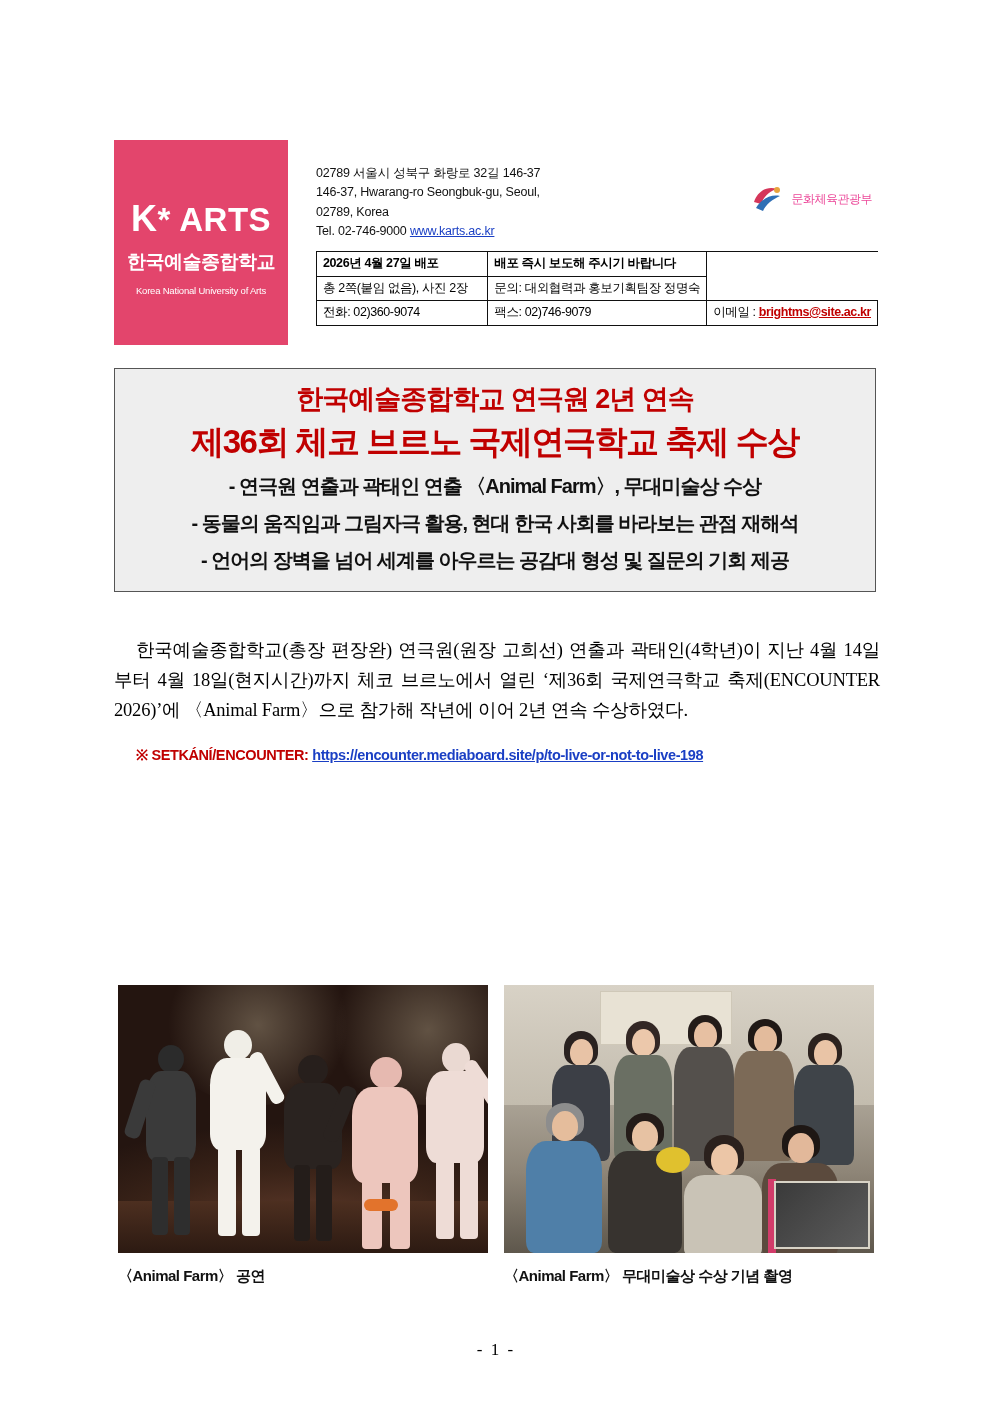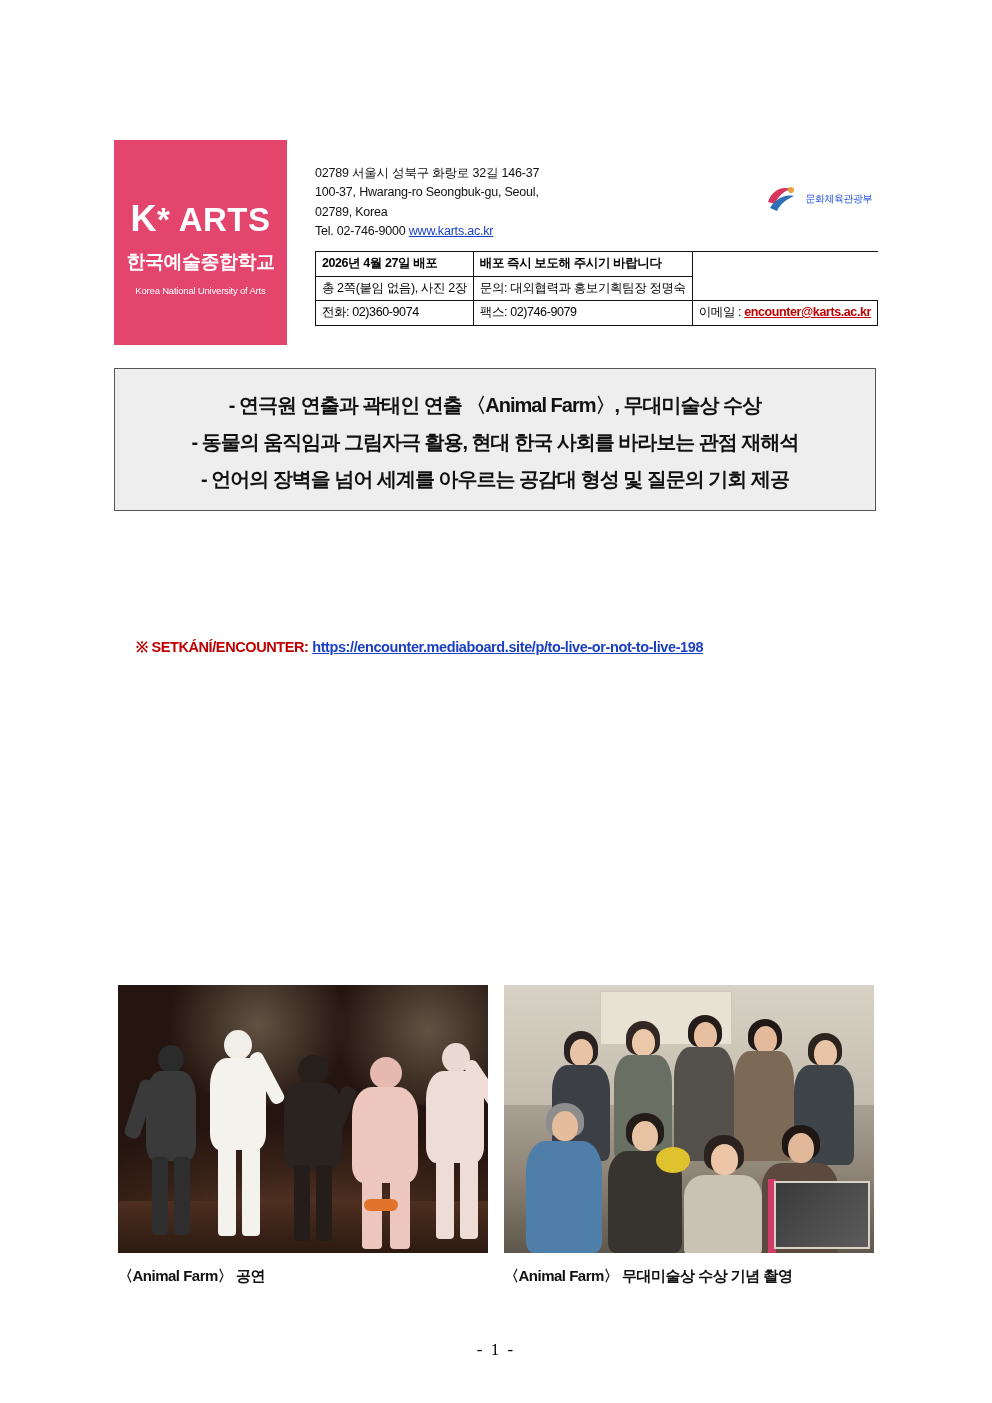--- a/index.html
+++ b/index.html
@@ -104,23 +104,23 @@
     padding-right: 6px;
   }
   .mcst-mark {
     width: 34px;
     height: 34px;
     position: relative;
     margin-right: 8px;
   }
   .mcst-label {
     font-family: "Liberation Sans", sans-serif;
-    font-size: 10px;
+    font-size: 12px;
     letter-spacing: -0.5px;
-    color: #1d4ed8;
+    color: #ec4899;
     white-space: nowrap;
   }
 
   table.meta {
     width: 100%;
     border-collapse: collapse;
     font-family: "Liberation Sans", sans-serif;
     font-size: 12.5px;
     letter-spacing: -0.4px;
     margin-top: 0;
@@ -310,21 +310,21 @@
           <span>ARTS</span>
         </div>
         <div class="logo-kr">한국예술종합학교</div>
         <div class="logo-en">Korea National University of Arts</div>
       </div>
 
       <div class="header-right">
         <div class="addr-row">
           <div class="addr">
             <div>02789 서울시 성북구 화랑로 32길 146-37</div>
-            <div>100-37, Hwarang-ro Seongbuk-gu, Seoul,</div>
+            <div>146-37, Hwarang-ro Seongbuk-gu, Seoul,</div>
             <div>02789, Korea</div>
             <div><span>Tel. 02-746-9000 </span><a href="#">www.karts.ac.kr</a></div>
           </div>
 
           <div class="mcst">
             <div class="mcst-mark">
               <svg width="34" height="34" viewBox="0 0 34 34" aria-hidden="true">
                 <path d="M4 20 C8 8, 18 4, 27 7 C20 9, 14 14, 11 22 Z" fill="#d5365a"></path>
                 <path d="M6 26 C12 16, 22 12, 30 14 C23 17, 16 22, 13 29 Z" fill="#2f6fb5"></path>
                 <circle cx="27" cy="8" r="3" fill="#e8a33d"></circle>
@@ -340,35 +340,38 @@
             <td class="b" style="width:48%;border-top:none;">2026년 4월 27일 배포</td>
             <td class="b" style="border-top:none;">배포 즉시 보도해 주시기 바랍니다</td>
           </tr>
           <tr>
             <td style="border-top:none;">총 2쪽(붙임 없음), 사진 2장</td>
             <td style="border-top:none;">문의: 대외협력과 홍보기획팀장 정명숙</td>
           </tr>
           <tr>
             <td style="width:24%;">전화: 02)360-9074</td>
             <td style="width:24%;">팩스: 02)746-9079</td>
-            <td colspan="1"><span>이메일 : </span><a href="#" class="email-link">encounter@karts.ac.kr</a></td>
+            <td colspan="1"><span>이메일 : </span><a href="#" class="email-link">brightms@site.ac.kr</a></td>
           </tr>
         </tbody>
           </table>
       </div>
     </div>
   </div>
 
   <div class="title-box">
+    <div class="title-line1">한국예술종합학교 연극원 2년 연속</div>
+    <div class="title-line2">제36회 체코 브르노 국제연극학교 축제 수상</div>
     <div class="title-sub">- 연극원 연출과 곽태인 연출 〈Animal Farm〉, 무대미술상 수상</div>
     <div class="title-sub">- 동물의 움직임과 그림자극 활용, 현대 한국 사회를 바라보는 관점 재해석</div>
     <div class="title-sub">- 언어의 장벽을 넘어 세계를 아우르는 공감대 형성 및 질문의 기회 제공</div>
   </div>
 
   <div class="body-text">
+    <p>한국예술종합학교(총장 편장완) 연극원(원장 고희선) 연출과 곽태인(4학년)이 지난 4월 14일부터 4월 18일(현지시간)까지 체코 브르노에서 열린 ‘제36회 국제연극학교 축제(ENCOUNTER 2026)’에 〈Animal Farm〉으로 참가해 작년에 이어 2년 연속 수상하였다.</p>
     <p class="note">
       <span class="mark">※</span>
       <span class="label">SETKÁNÍ/ENCOUNTER:</span>
       <a href="#">https://encounter.mediaboard.site/p/to-live-or-not-to-live-198</a>
     </p>
   </div>
 
   <div class="photos">
 
     <div class="photo-col">

